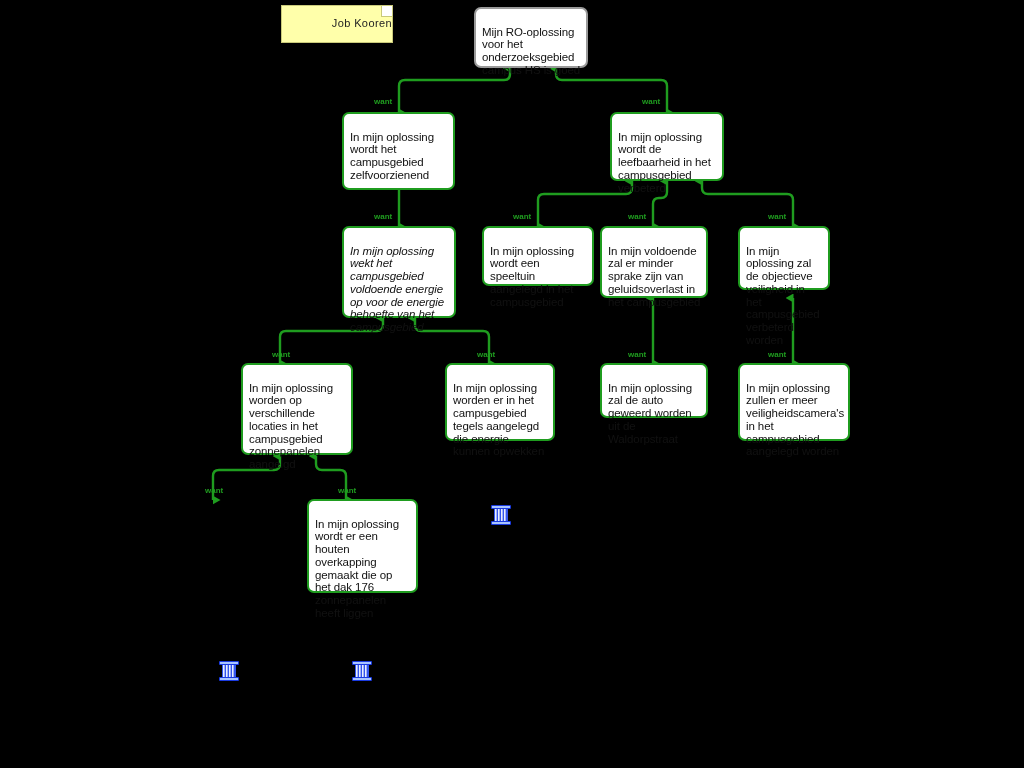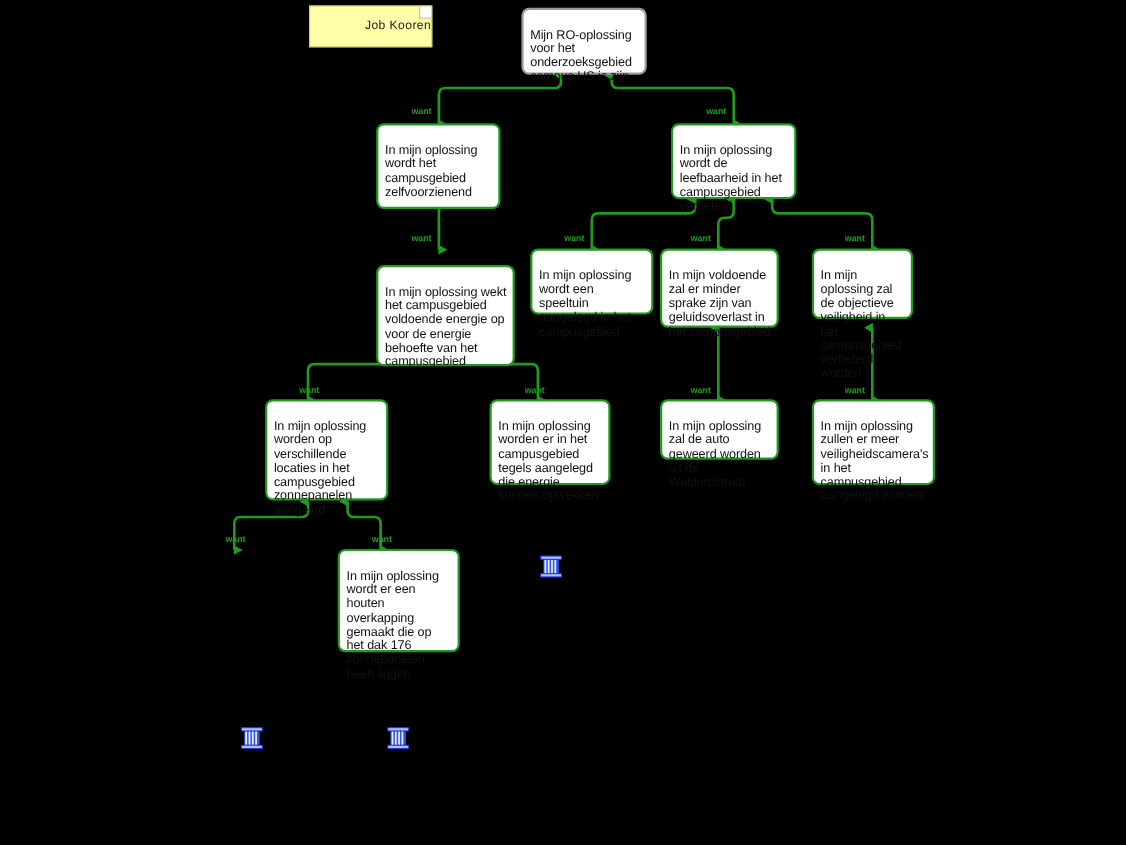--- a/index.html
+++ b/index.html
@@ -138,32 +138,32 @@
       <path d="M346 500 L346 476 Q346 470 340 470 L322 470 Q316 470 316 464 L316 456" marker-start="url(#arrowUp)" marker-end="url(#arrowUp)"></path>
     </g>
   </svg>
 
   <div class="sticky" style="left:281px; top:5px; width:110px; height:36px;">
     <span class="sticky-text">Job Kooren</span>
     <span class="fold"></span>
   </div>
 
   <div class="node root" style="left:474px; top:7px; width:114px; height:61px;">
-    <span>Mijn RO-oplossing voor het onderzoeksgebied campus HS is zijn</span>
+    <span>Mijn RO-oplossing voor het onderzoeksgebied campus HS is goed</span>
   </div>
 
   <div class="node" style="left:342px; top:112px; width:113px; height:78px;">
     <span>In mijn oplossing wordt het campusgebied zelfvoorzienend</span>
   </div>
 
   <div class="node" style="left:610px; top:112px; width:114px; height:69px;">
     <span>In mijn oplossing wordt de leefbaarheid in het campusgebied verbeterd</span>
   </div>
 
-  <div class="node" style="left:342px; top:241px; width:126px; height:92px;">
+  <div class="node" style="left:342px; top:226px; width:114px; height:92px;font-style:italic;">
     <span>In mijn oplossing wekt het campusgebied voldoende energie op voor de energie behoefte van het campusgebied</span>
   </div>
 
   <div class="node" style="left:482px; top:226px; width:112px; height:60px;">
     <span>In mijn oplossing wordt een speeltuin aangelegd in het campusgebied</span>
   </div>
 
   <div class="node" style="left:600px; top:226px; width:108px; height:72px;">
     <span>In mijn voldoende zal er minder sprake zijn van geluidsoverlast in het campusgebied</span>
   </div>

